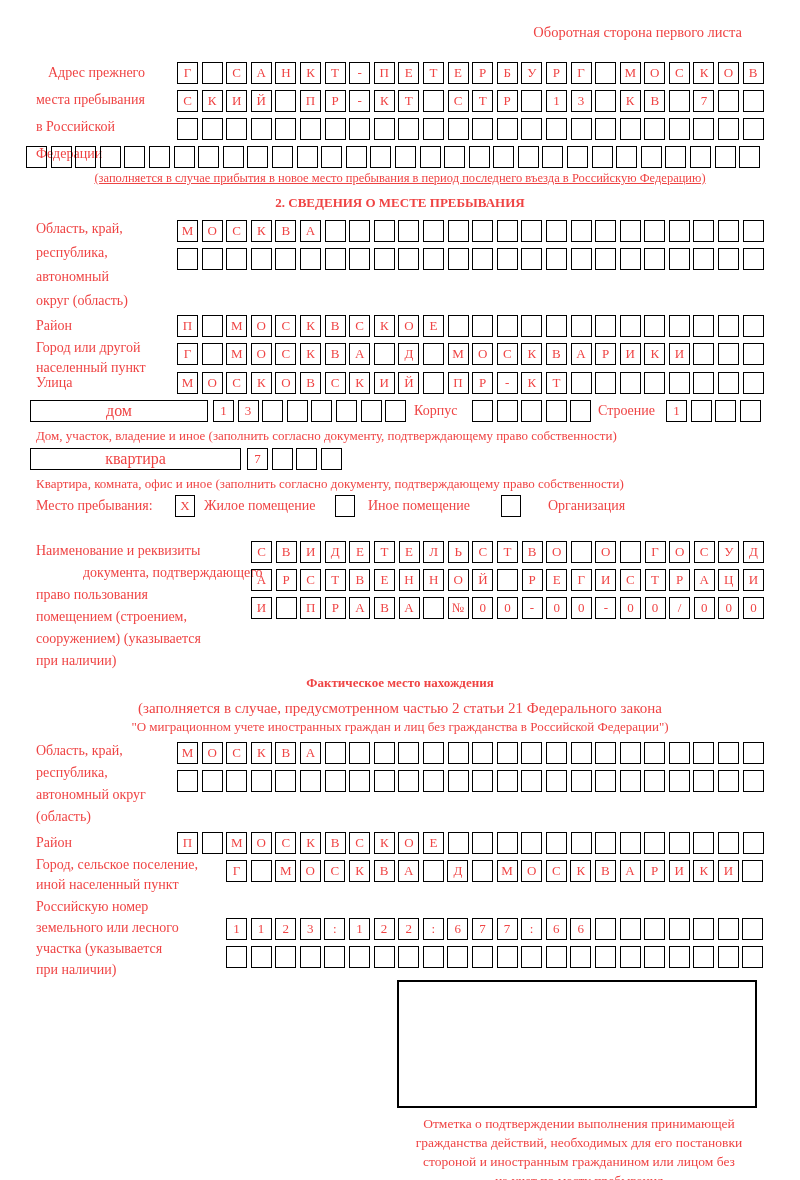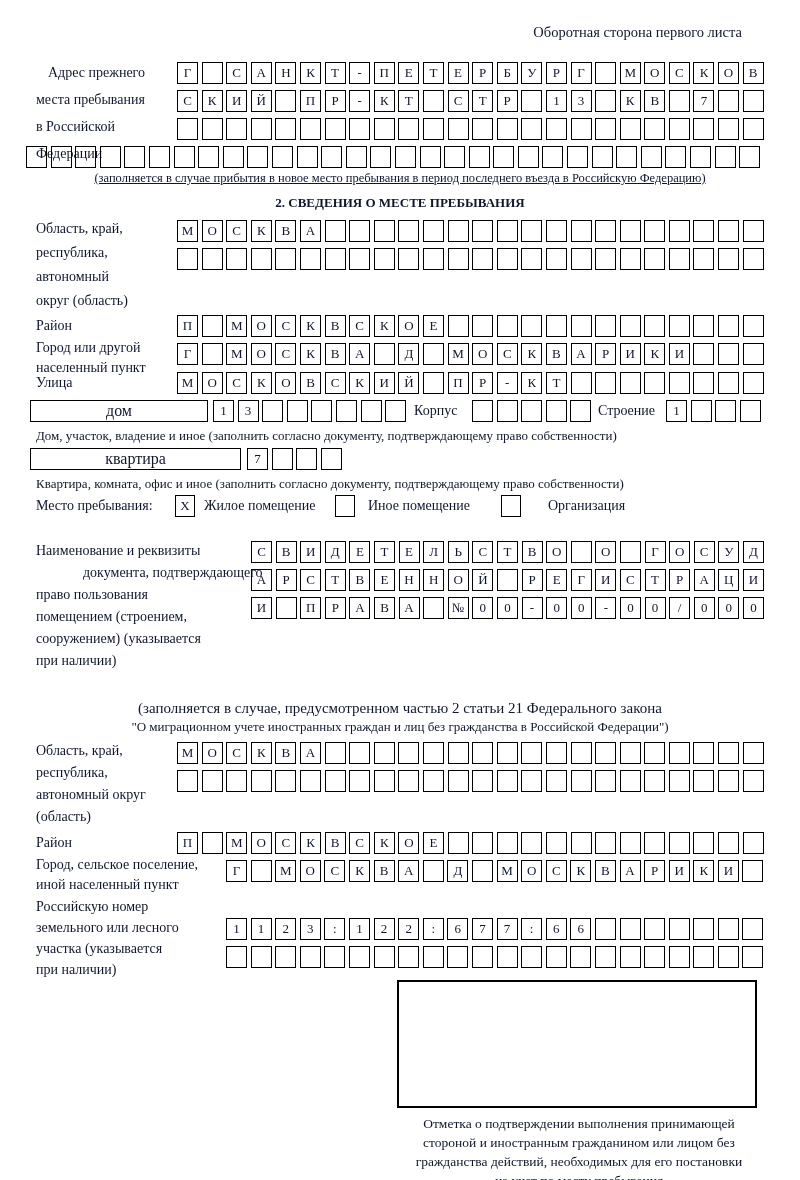--- a/index.html
+++ b/index.html
@@ -1,17 +1,17 @@
 <!DOCTYPE html>
 <html><head>
 <meta charset="utf-8">
 <style>
   html,body{margin:0;padding:0;background:#fff;}
   .page{position:relative;width:800px;height:1180px;background:#fff;
-        font-family:"Liberation Serif", serif;color:#0f172a;overflow:hidden;}
+        font-family:"Liberation Serif", serif;color:#ef4444;overflow:hidden;}
   .abs{position:absolute;}
   .lbl{font-size:14px;line-height:1;white-space:nowrap;}
   .note{font-size:12.5px;white-space:nowrap;}
   .title{font-size:13px;font-weight:bold;}
   .grid{position:absolute;display:flex;}
   .cell{width:21px;height:22px;box-sizing:border-box;border:1.6px solid #000;
         margin-right:3.6px;flex:0 0 auto;text-align:center;font-size:13px;
         line-height:19px;font-family:"Liberation Serif", serif;}
   .widebox{position:absolute;box-sizing:border-box;border:1.6px solid #000;height:22px;
         display:flex;align-items:center;justify-content:center;font-size:16px;}
@@ -405,20 +405,21 @@
       <div class="cell">0</div>
       <div class="cell">-</div>
       <div class="cell">0</div>
       <div class="cell">0</div>
       <div class="cell">/</div>
       <div class="cell">0</div>
       <div class="cell">0</div>
       <div class="cell">0</div>
     </div>
 
+  <div class="abs title center" style="left:0;top:675px;width:800px;">Фактическое место нахождения</div>
   <div class="abs note center" style="left:0;top:700px;width:800px;font-size:15px;">(заполняется в случае, предусмотренном частью 2 статьи 21 Федерального закона</div>
   <div class="abs note center" style="left:0;top:719px;width:800px;font-size:13px;">"О миграционном учете иностранных граждан и лиц без гражданства в Российской Федерации")</div>
 
   <div class="abs lbl" style="left:36px;top:744px;">Область, край,</div>
   <div class="abs lbl" style="left:36px;top:766px;">республика,</div>
   <div class="abs lbl" style="left:36px;top:788px;">автономный округ</div>
   <div class="abs lbl" style="left:36px;top:810px;">(область)</div>
   <div class="grid" style="left:177px;top:742px;">
       <div class="cell">М</div>
       <div class="cell">О</div>
@@ -576,18 +577,18 @@
       <div class="cell"></div>
       <div class="cell"></div>
       <div class="cell"></div>
       <div class="cell"></div>
       <div class="cell"></div>
     </div>
 
   <div class="stamp" style="left:397px;top:980px;width:360px;height:128px;"></div>
   <div class="abs note center" style="left:388px;top:1114px;width:382px;white-space:normal;font-size:13.5px;line-height:19px;">
     <div>Отметка о подтверждении выполнения принимающей</div>
+    <div>гражданства действий, необходимых для его постановки</div>
     <div>стороной и иностранным гражданином или лицом без</div>
-    <div>гражданства действий, необходимых для его постановки</div>
     <div>на учет по месту пребывания</div>
   </div>
 
 </div>
 
 </body></html>

